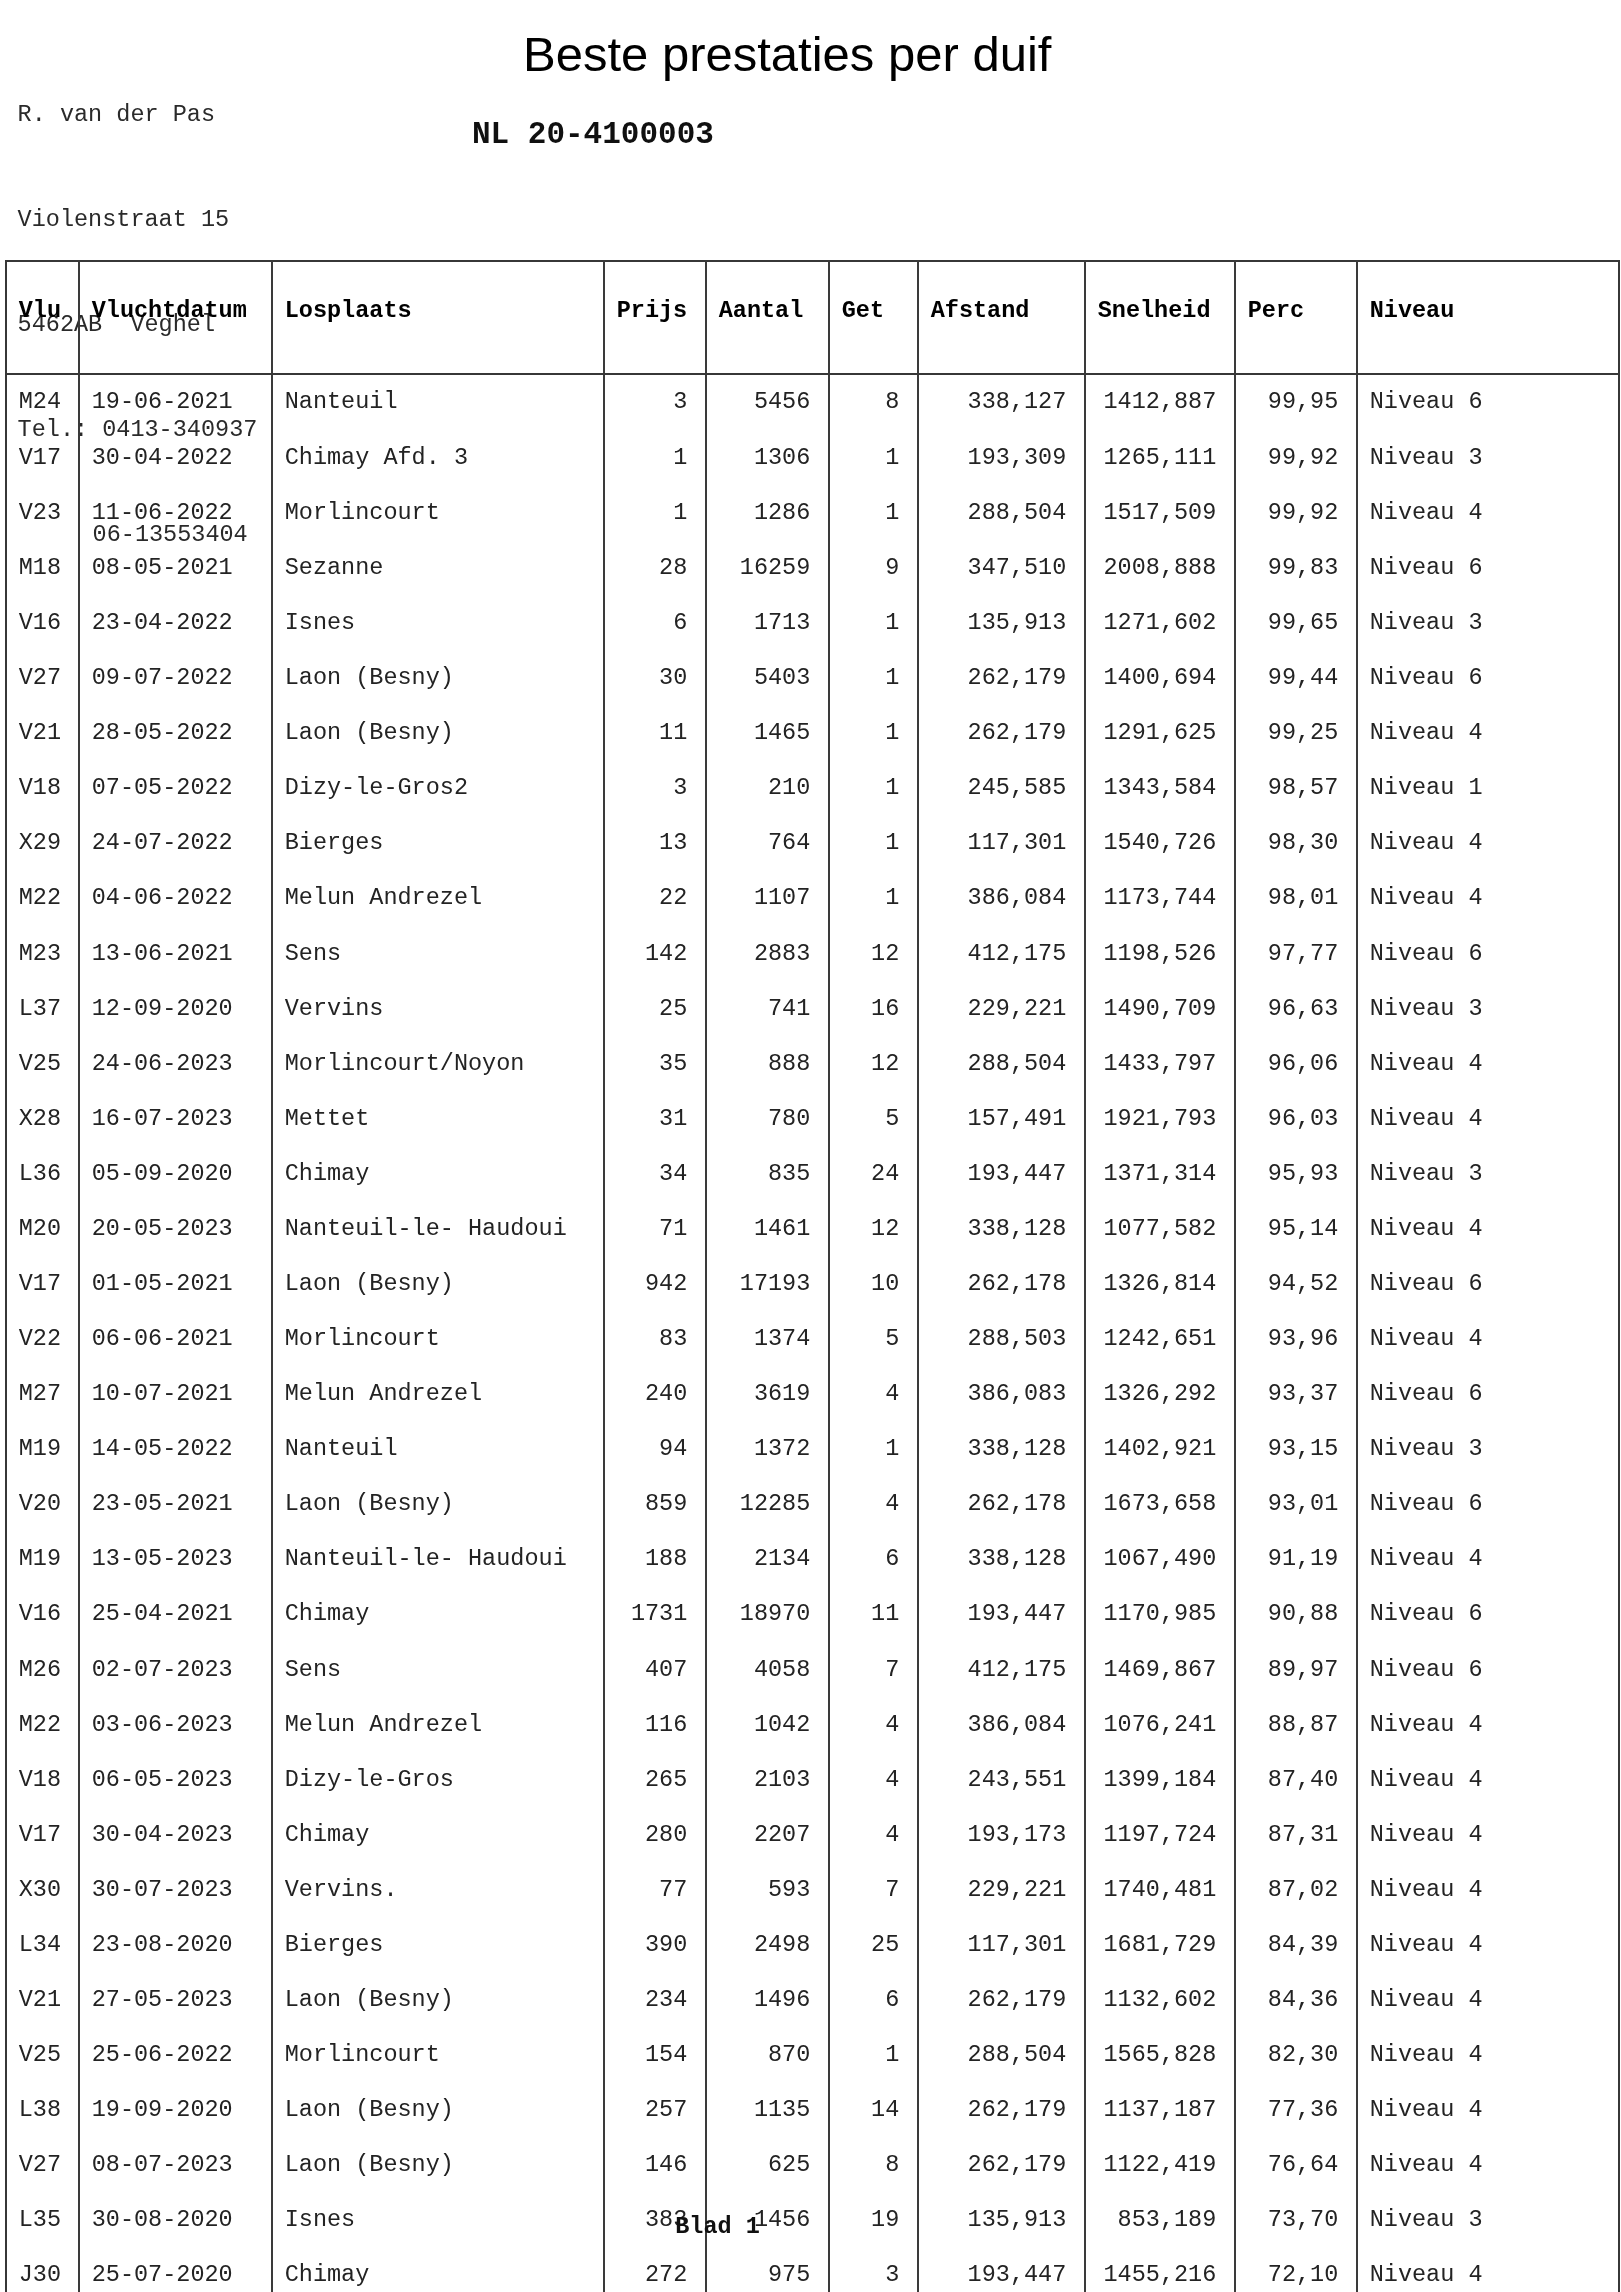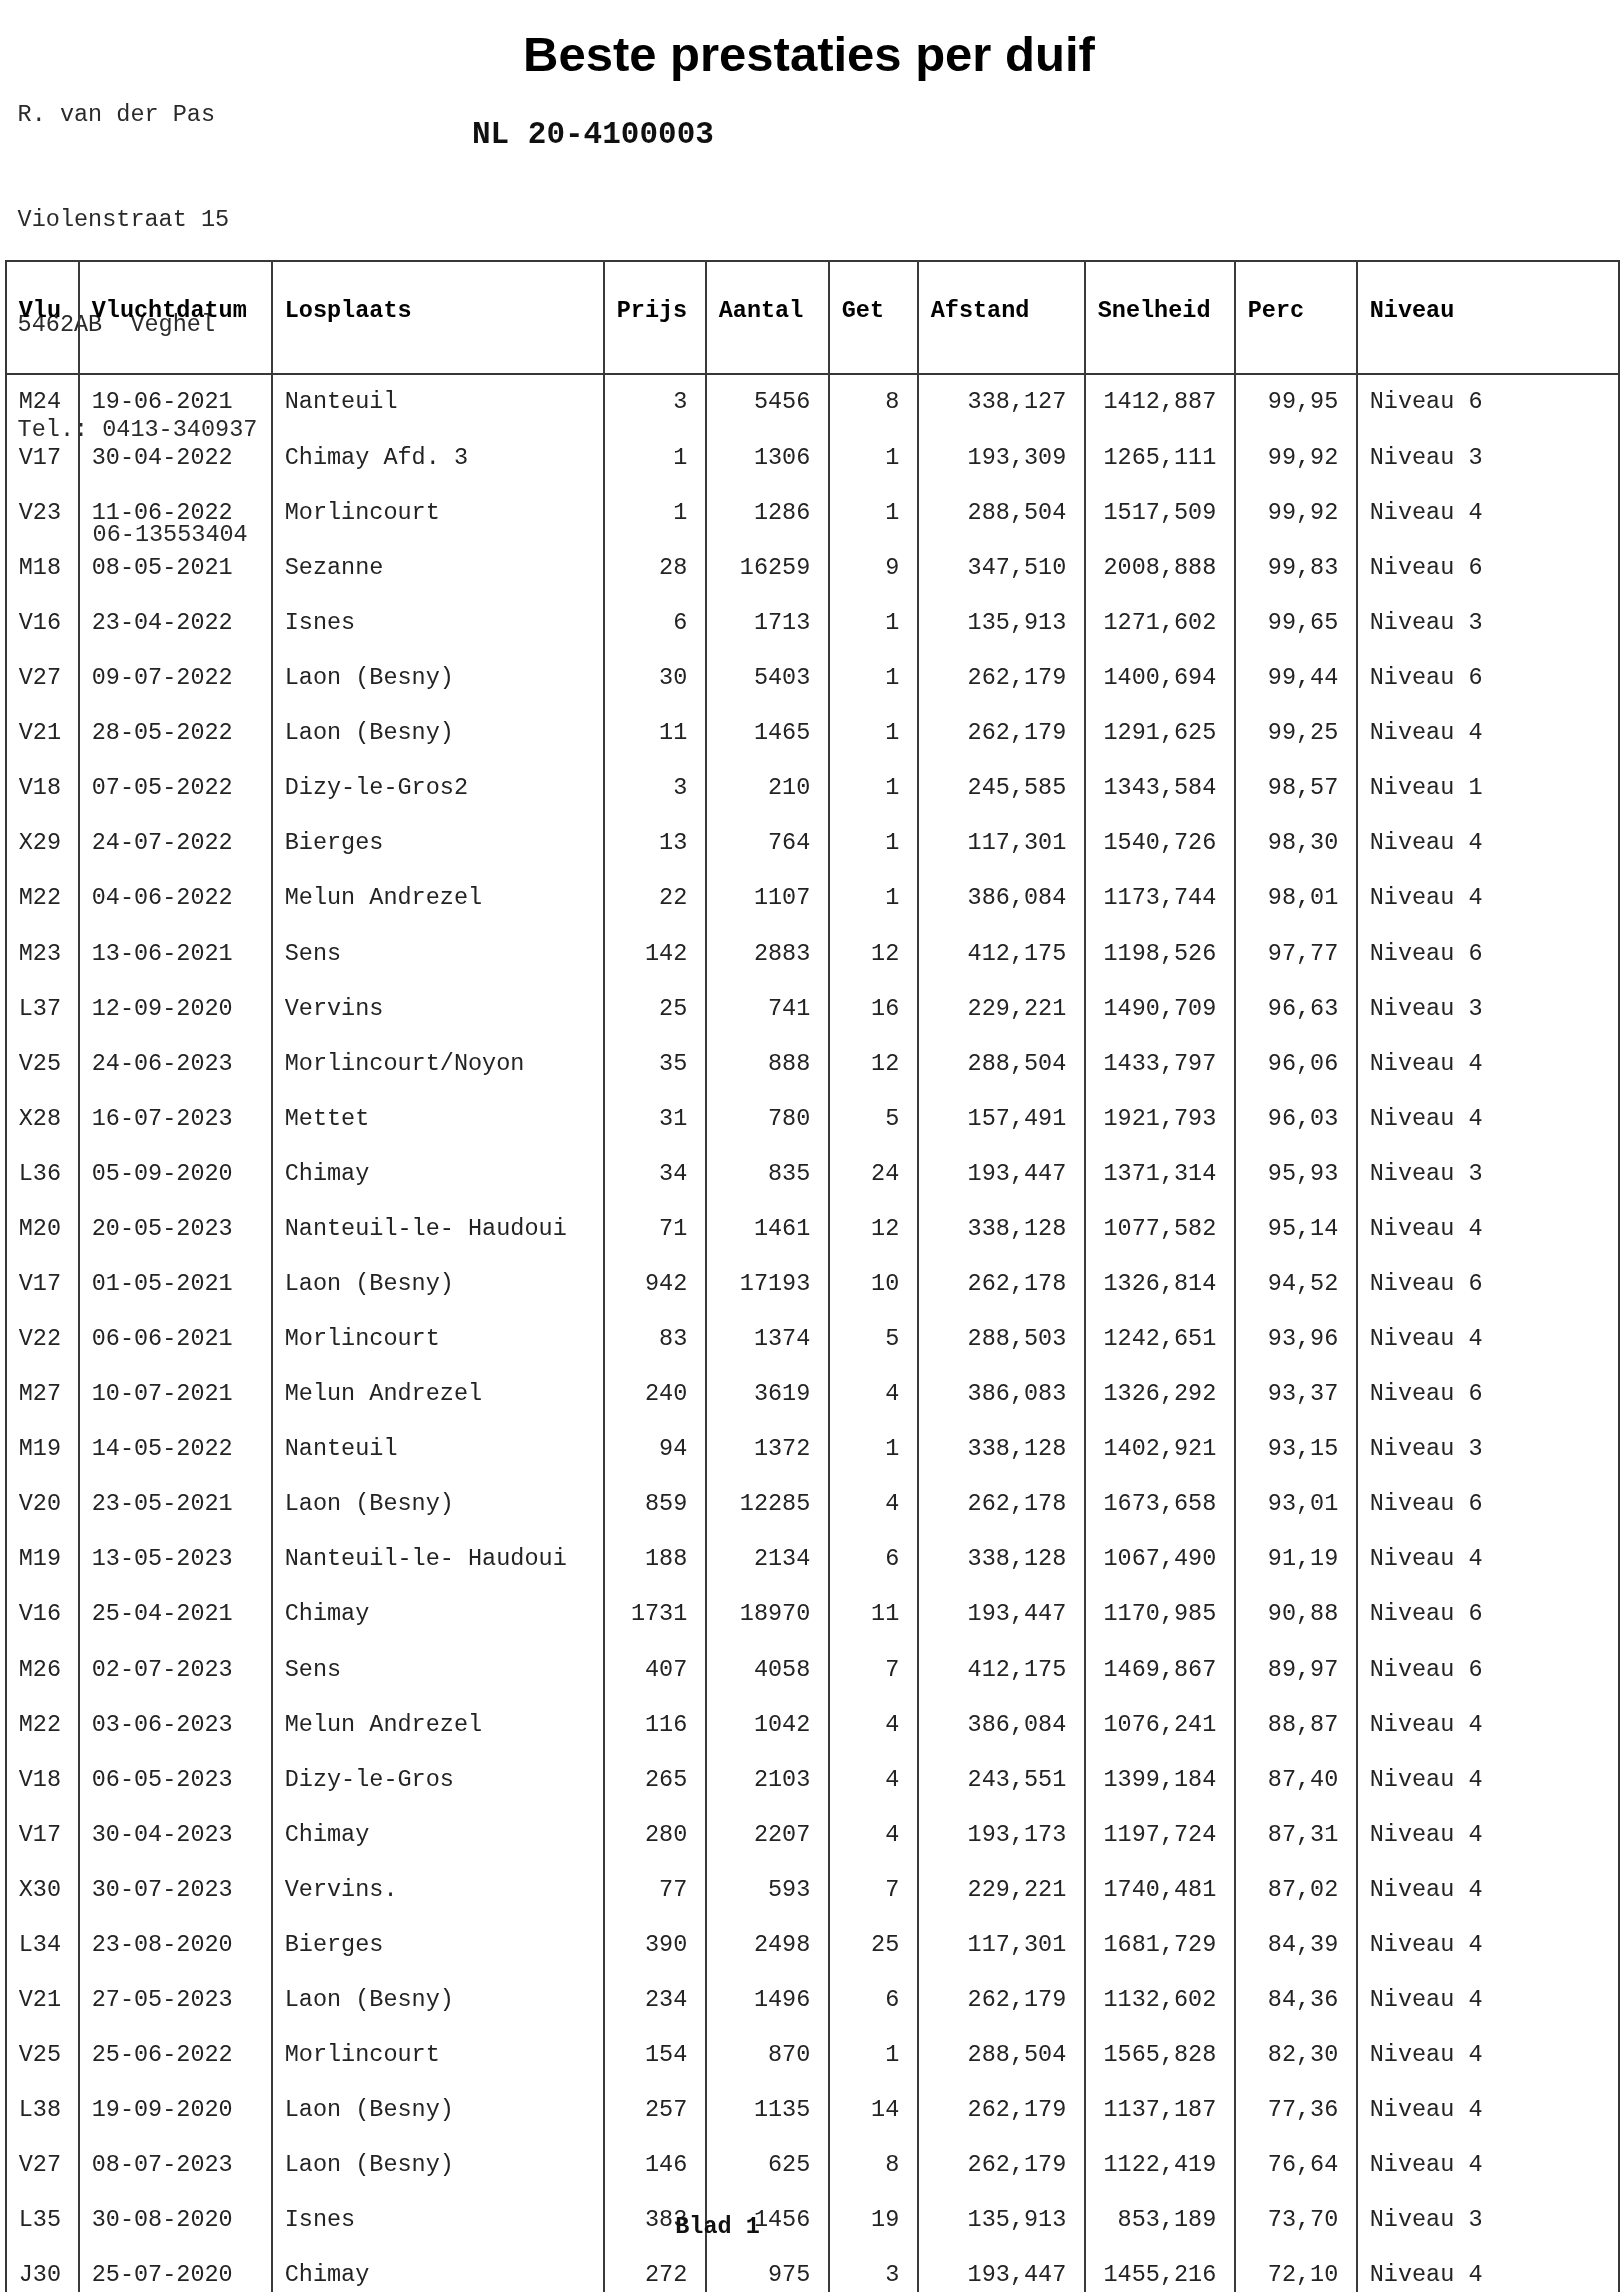--- a/index.html
+++ b/index.html
@@ -22,21 +22,21 @@
     white-space:pre;
     color:#2a2a2a;
   }
   .addr-line { height:35px; }
   .addr-indent { padding-left:75px; }
 
   .title {
     position:absolute;
     left:523px; top:30px;
     font-family:"Liberation Sans","DejaVu Sans",sans-serif;
-    font-weight:bold;
+    font-weight:normal;
     font-size:49px;
     line-height:49px;
     letter-spacing:0px;
     color:#000000;
     white-space:nowrap;
   }
 
   .ring {
     position:absolute;
     left:472px; top:119px;

